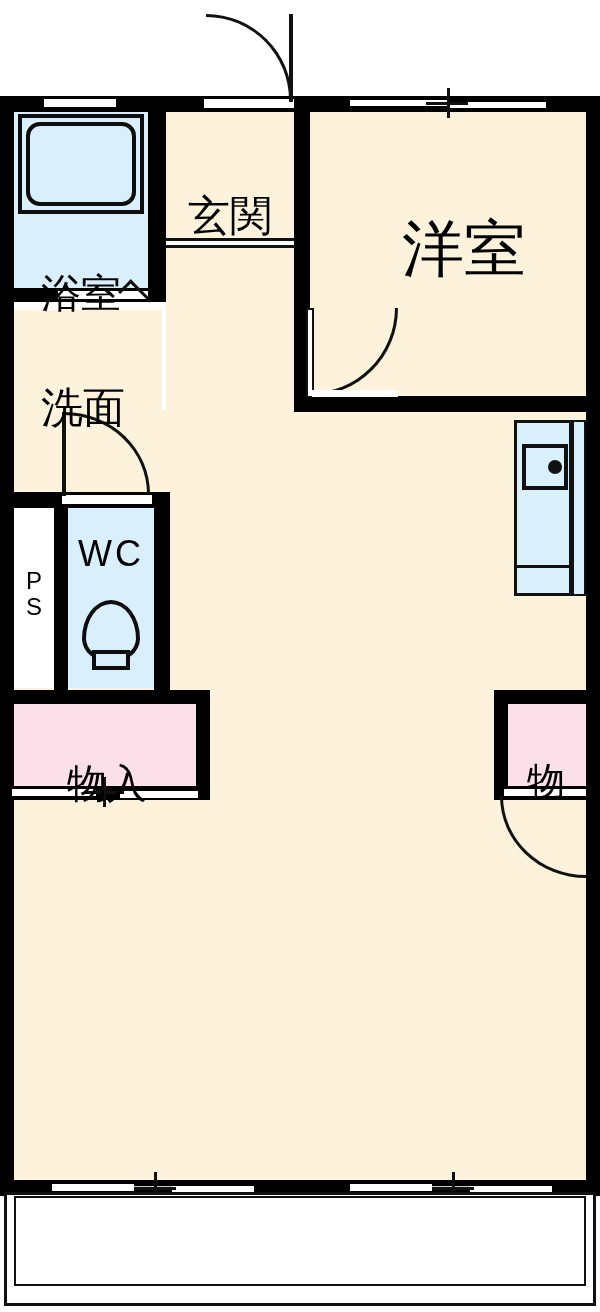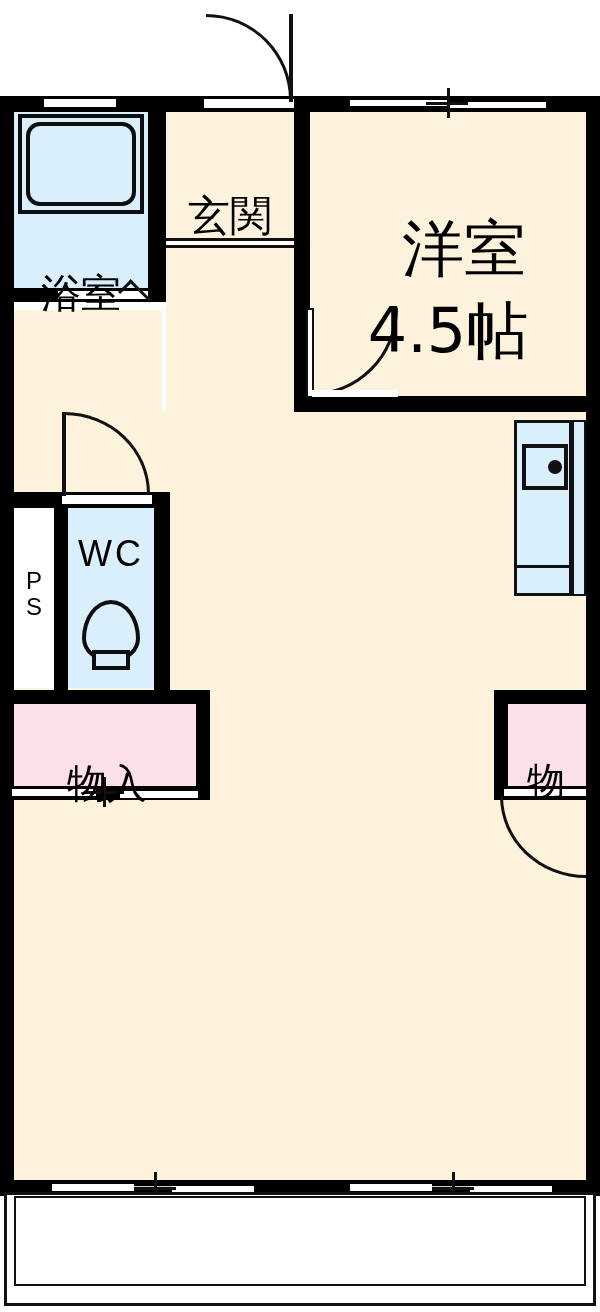--- a/index.html
+++ b/index.html
@@ -210,28 +210,28 @@
   <div class="abs kitchen-knob" style="left:548px; top:460px; width:14px; height:14px;"></div>
   <div class="abs kitchen-line" style="left:514px; top:565px; width:58px;"></div>
 
   <div class="abs veranda-frame" style="left:4px; top:1192px; width:592px; height:114px;"></div>
   <div class="abs veranda-inner" style="left:14px; top:1196px; width:572px; height:90px;"></div>
 
   <div class="label label-jp" style="left:14px; top:232px; width:134px; font-size:40px;">浴室</div>
 
   <div class="label label-jp" style="left:166px; top:154px; width:128px; font-size:42px;">玄関</div>
 
+  <div class="label label-jp" style="left:14px; top:346px; width:138px; font-size:42px;">洗面</div>
 
   <div class="label" style="left:66px; top:535px; width:90px; font-size:36px; letter-spacing:3px;">WC</div>
 
   <div class="label" style="left:14px; top:568px; width:40px; font-size:24px;">P</div>
   <div class="label" style="left:14px; top:594px; width:40px; font-size:24px;">S</div>
 
   <div class="label label-jp" style="left:14px; top:722px; width:186px; font-size:40px;">物入</div>
 
   <div class="label label-jp" style="left:506px; top:722px; width:80px; font-size:38px;">物</div>
 
   <div class="label label-jp" style="left:310px; top:176px; width:308px; font-size:62px;">洋室</div>
-  <div class="label label-jp" style="left:310px; top:258px; width:276px; font-size:62px;">4.5帖</div>
 
 
 
 </div>
 
 </body></html>

